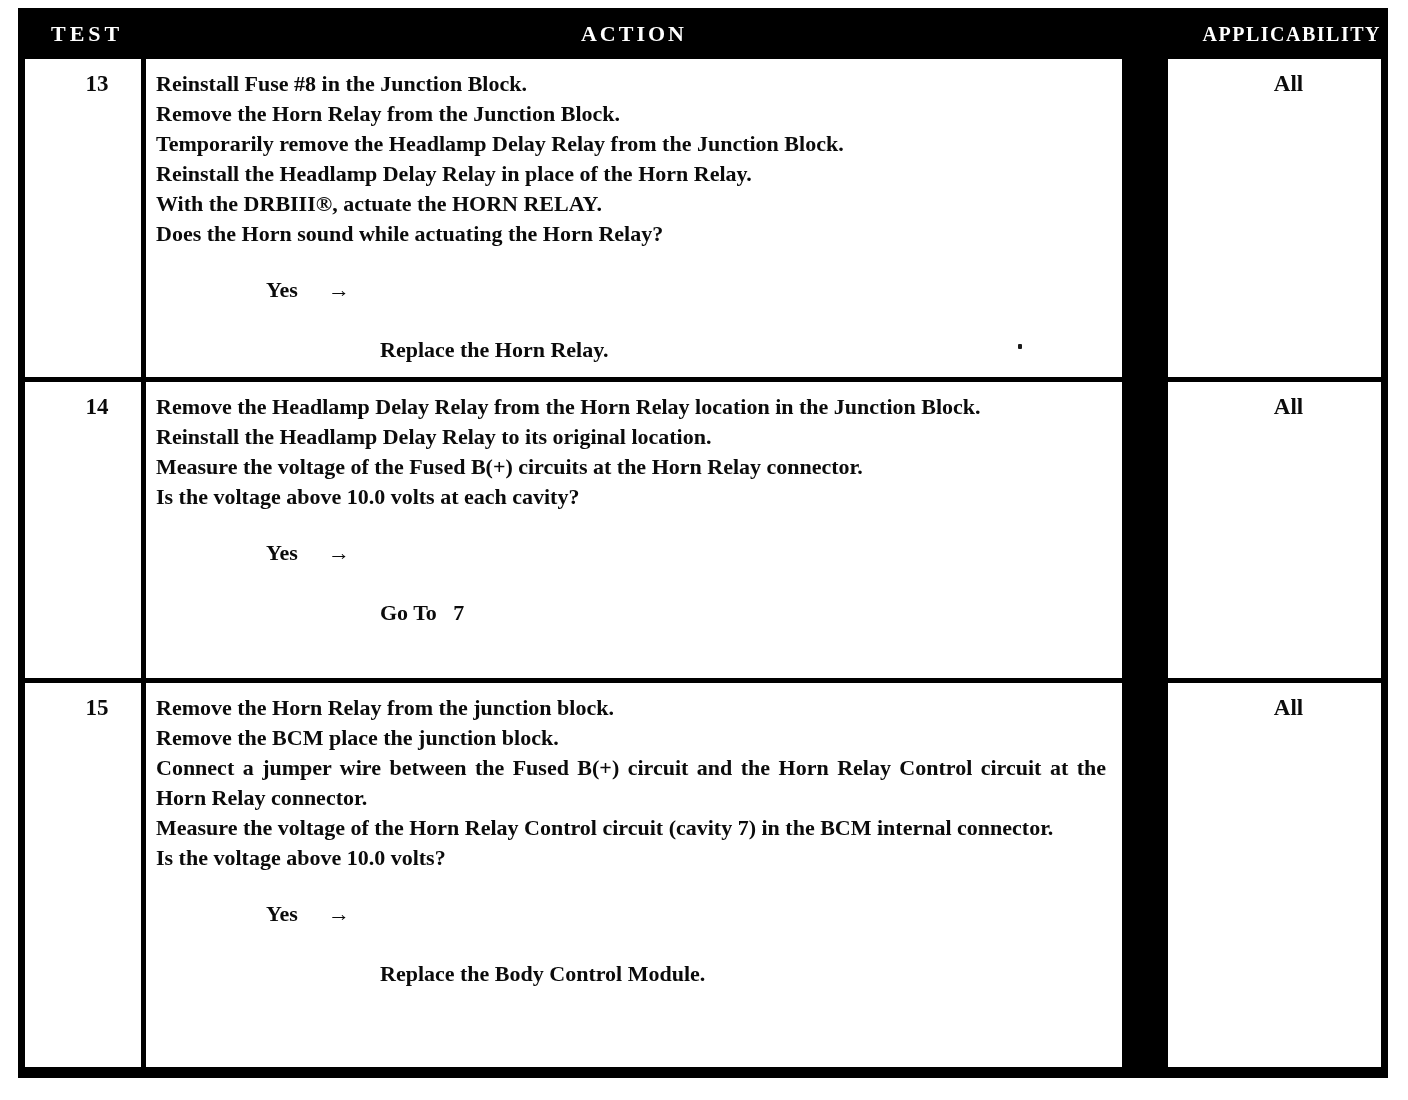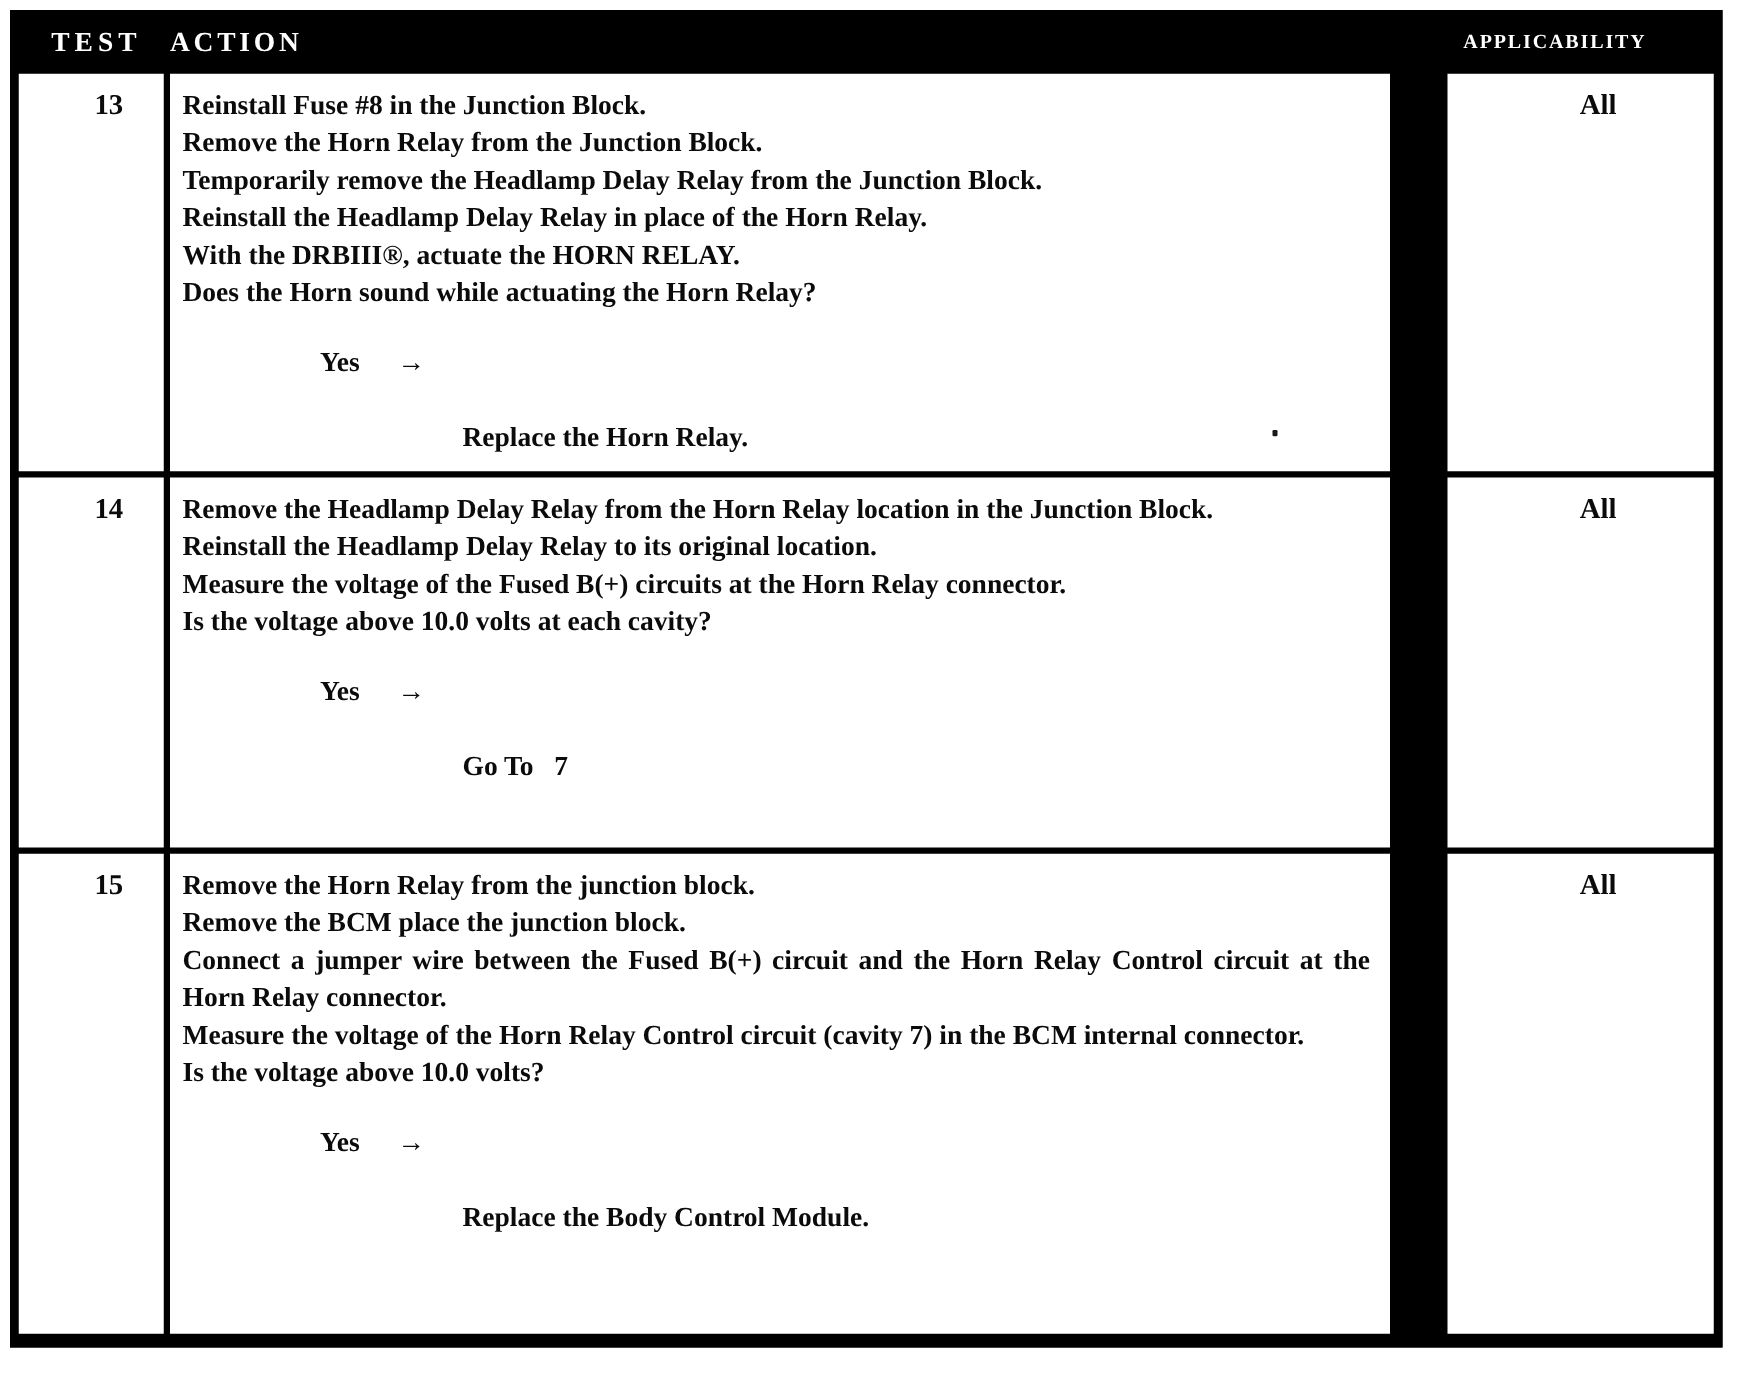--- a/index.html
+++ b/index.html
@@ -9,21 +9,21 @@
     width: 1408px;
     height: 1100px;
     font-family: "Liberation Serif", "DejaVu Serif", serif;
     color: #0b0b0b;
     overflow: hidden;
   }
   .page { position: relative; width: 1408px; height: 1100px; }
 
   .dtable {
     position: absolute;
-    left: 8px;
+    left: 18px;
     top: 8px;
     width: 1370px;
     height: 1070px;
     box-sizing: border-box;
     background: #000000;
     border: solid #000000;
     border-width: 6px 7px 11px 7px;
     display: grid;
     grid-template-columns: 116px 1fr 254px;
     grid-template-rows: 40px 318px 296px 1fr;
@@ -33,22 +33,22 @@
   .hcell {
     background: #000000;
     color: #ffffff;
     display: flex;
     align-items: center;
     font-weight: bold;
     font-size: 22px;
     overflow: hidden;
   }
   .hcell.test  { padding-left: 26px; letter-spacing: 4px; }
-  .hcell.action { justify-content: flex-start; letter-spacing: 3px; }
-  .hcell.appl  { justify-content: center; font-size: 16px; letter-spacing: 1.5px; white-space: nowrap; }
+  .hcell.action { justify-content: center; letter-spacing: 3px; }
+  .hcell.appl  { justify-content: flex-end; font-size: 20px; letter-spacing: 1.5px; white-space: nowrap; }
 
   .cell { background: #ffffff; overflow: hidden; padding-left: 28px; }
 
   .cell.testno {
     text-align: center;
     padding-top: 12px;
     font-size: 23px;
     font-weight: bold;
   }
   .cell.appl {

